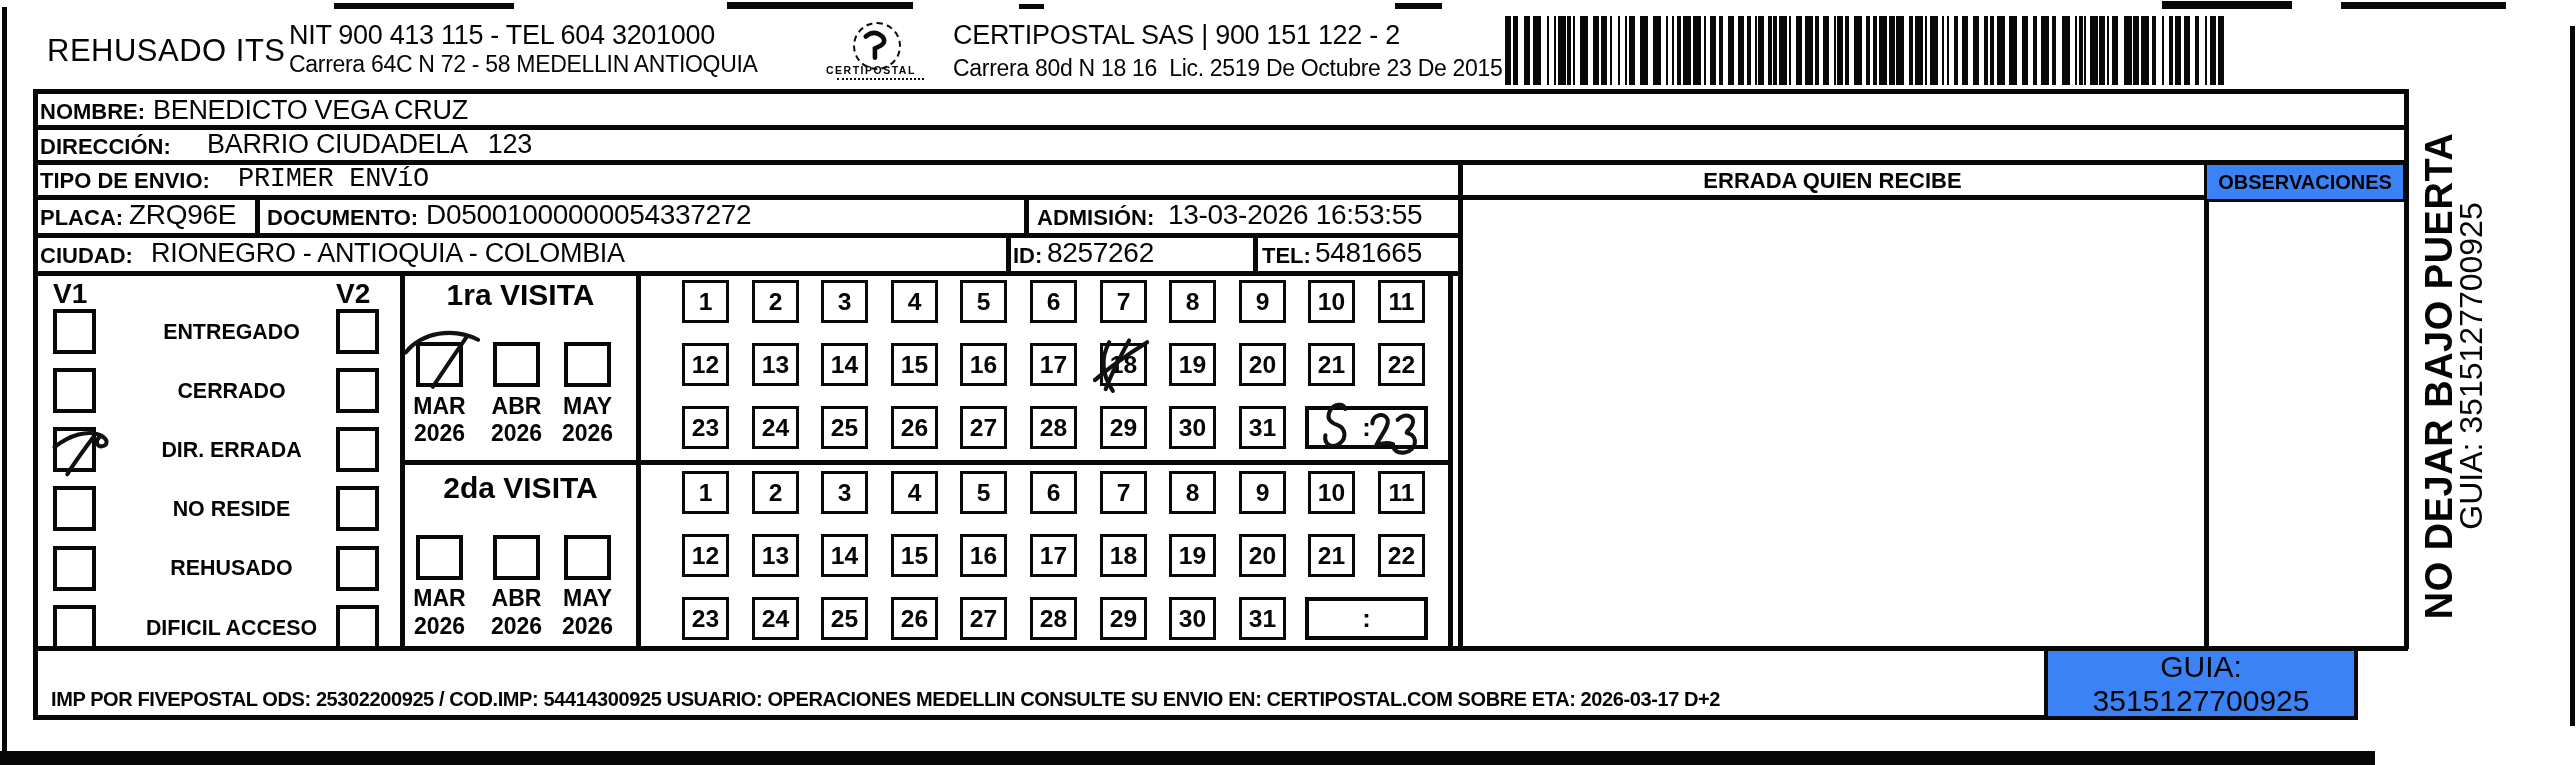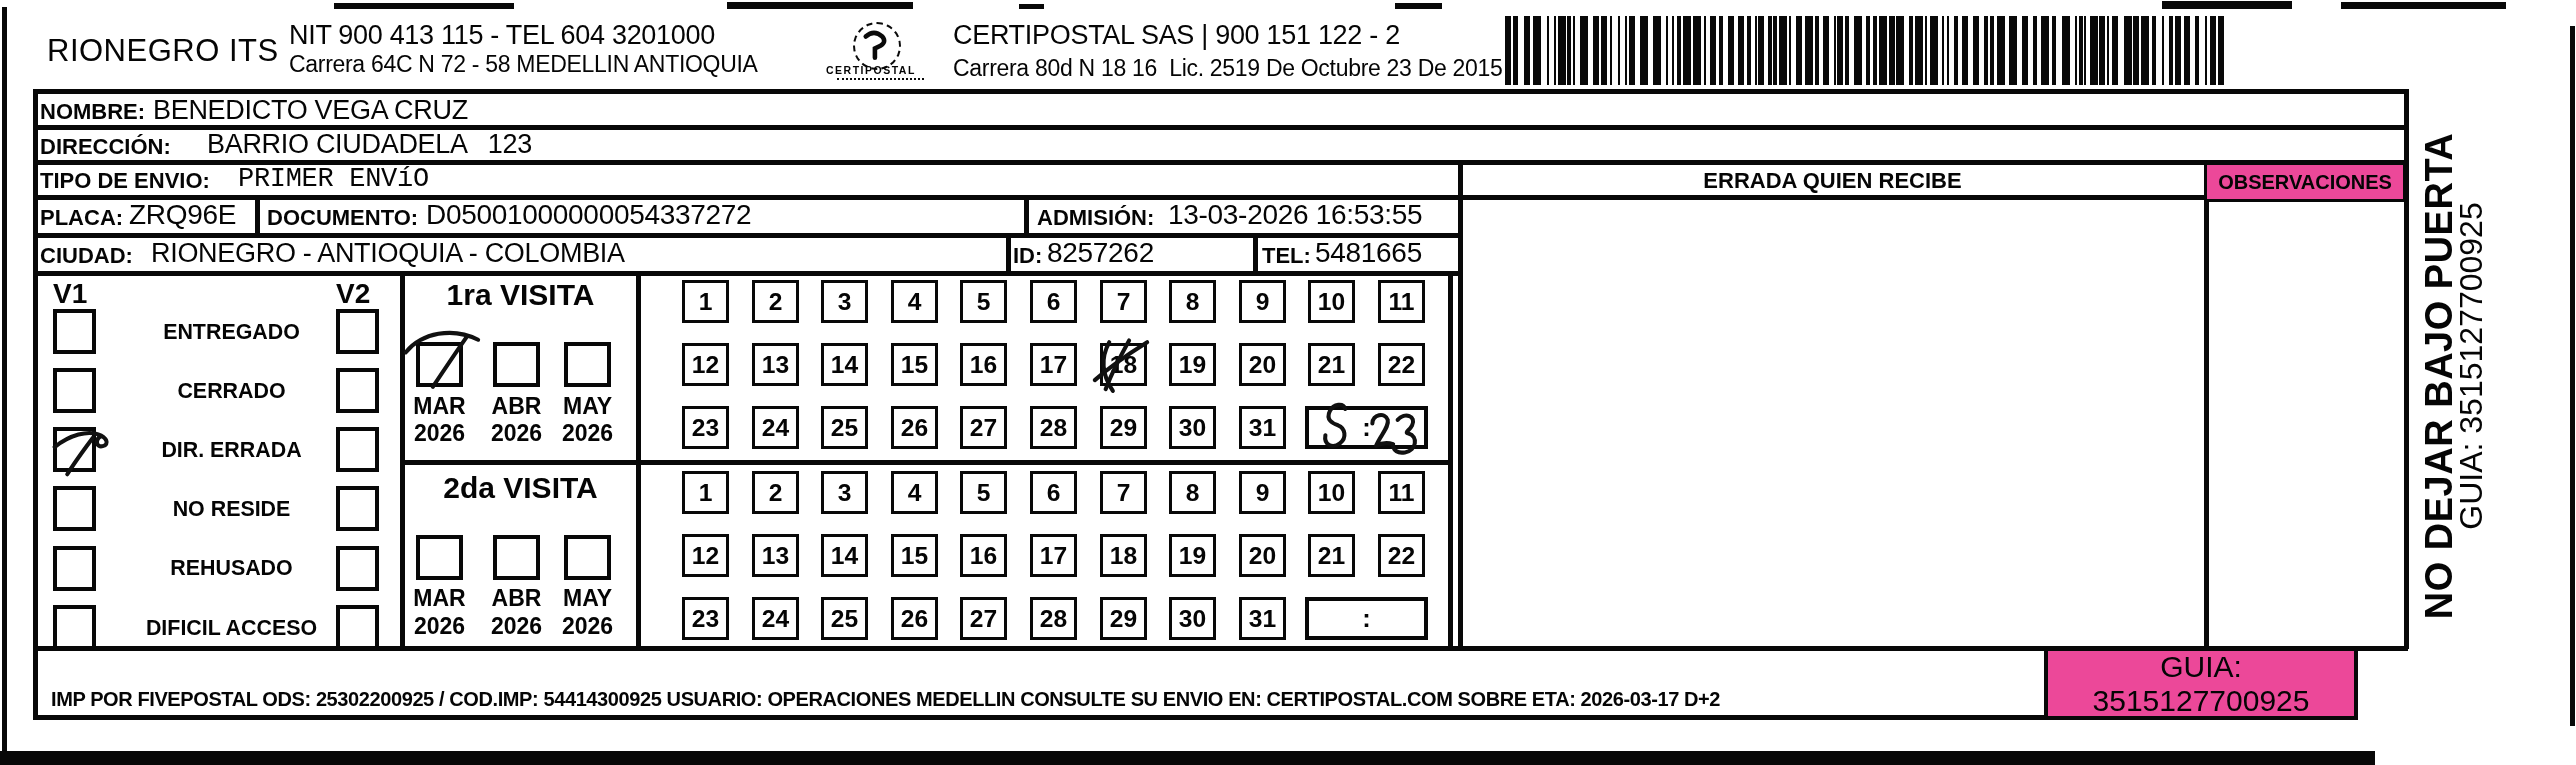--- a/index.html
+++ b/index.html
@@ -2,21 +2,21 @@
 <html style="font-size:14.5px"><head>
 <meta charset="utf-8">
 <style>
   html,body{margin:0;padding:0;background:#fff;}
   .page{position:relative;width:2576px;height:766px;background:#fff;overflow:hidden;
         font-family:"Liberation Sans", sans-serif;color:#050505;}
   .abs{position:absolute;}
   .line{position:absolute;background:#080808;}
   .lbl{font-weight:bold;white-space:pre;}
   .val{white-space:pre;letter-spacing:-0.3px;}
-  .cellbox{position:absolute;border:4.5px solid #080808;box-sizing:border-box;background:#ec4899;}
+  .cellbox{position:absolute;border:4.5px solid #080808;box-sizing:border-box;background:#3b82f6;}
   .daycell{position:absolute;border:3.6px solid #080808;box-sizing:border-box;
            display:flex;align-items:center;justify-content:center;
            font-weight:bold;font-size:24.6px;background:#fff;}
   .chk{position:absolute;border:4.5px solid #080808;box-sizing:border-box;background:#fff;}
   .ctr{display:flex;align-items:center;justify-content:center;text-align:center;}
   .vrot{position:absolute;white-space:nowrap;transform:translate(-50%,-50%) rotate(-90deg);}
   svg.hand{position:absolute;overflow:visible;}
   svg.hand path{fill:none;stroke:#111;stroke-width:4.5;stroke-linecap:round;stroke-linejoin:round;}
 </style>
 </head>
@@ -29,21 +29,21 @@
   <div class="line" style="left:0;top:751px;width:2375px;height:14.5px;"></div>
   <div id="artifacts" class="abs" style="left:0;top:0;">
       <div class="line" style="left:334px;top:2.7px;width:180px;height:6.4px;"></div>
       <div class="line" style="left:727px;top:1.8px;width:186px;height:7.3px;"></div>
       <div class="line" style="left:1019px;top:3.6px;width:24.6px;height:5.5px;"></div>
       <div class="line" style="left:1395px;top:2.7px;width:47px;height:6.4px;"></div>
       <div class="line" style="left:2162px;top:0.9px;width:130px;height:8.2px;"></div>
       <div class="line" style="left:2341px;top:1.8px;width:165px;height:7.3px;"></div>
     </div>
 
-  <div class="abs" style="left:47px;top:33px;font-size:31px;letter-spacing:0.5px;">RIONEGRO ITS</div>
+  <div class="abs" style="left:47px;top:33px;font-size:31px;letter-spacing:0.5px;">REHUSADO ITS</div>
   <div class="abs val" style="left:289px;top:20px;font-size:27px;">NIT 900 413 115 - TEL 604 3201000</div>
   <div class="abs val" style="left:289px;top:51px;font-size:23px;">Carrera 64C N 72 - 58 MEDELLIN ANTIOQUIA</div>
 
   <div class="abs" style="left:853px;top:22px;width:44px;height:44px;border:2.7px dashed #0a0a0a;border-radius:50%;">
     <svg width="44" height="44" viewBox="0 0 48 48" style="position:absolute;left:-2.7px;top:-2.7px;">
       <path d="M15,17 q9,-8 18,0 q5,6 -2,10 l-6,3 l0,10" fill="none" stroke="#0a0a0a" stroke-width="5" stroke-linecap="round"></path>
     </svg>
   </div>
   <div class="abs lbl" style="left:826px;top:64px;font-size:10.5px;letter-spacing:1.5px;">CERTIPOSTAL</div>
   <div class="abs" style="left:837px;top:78px;width:87px;height:0;border-top:2.7px dotted #0a0a0a;"></div>

